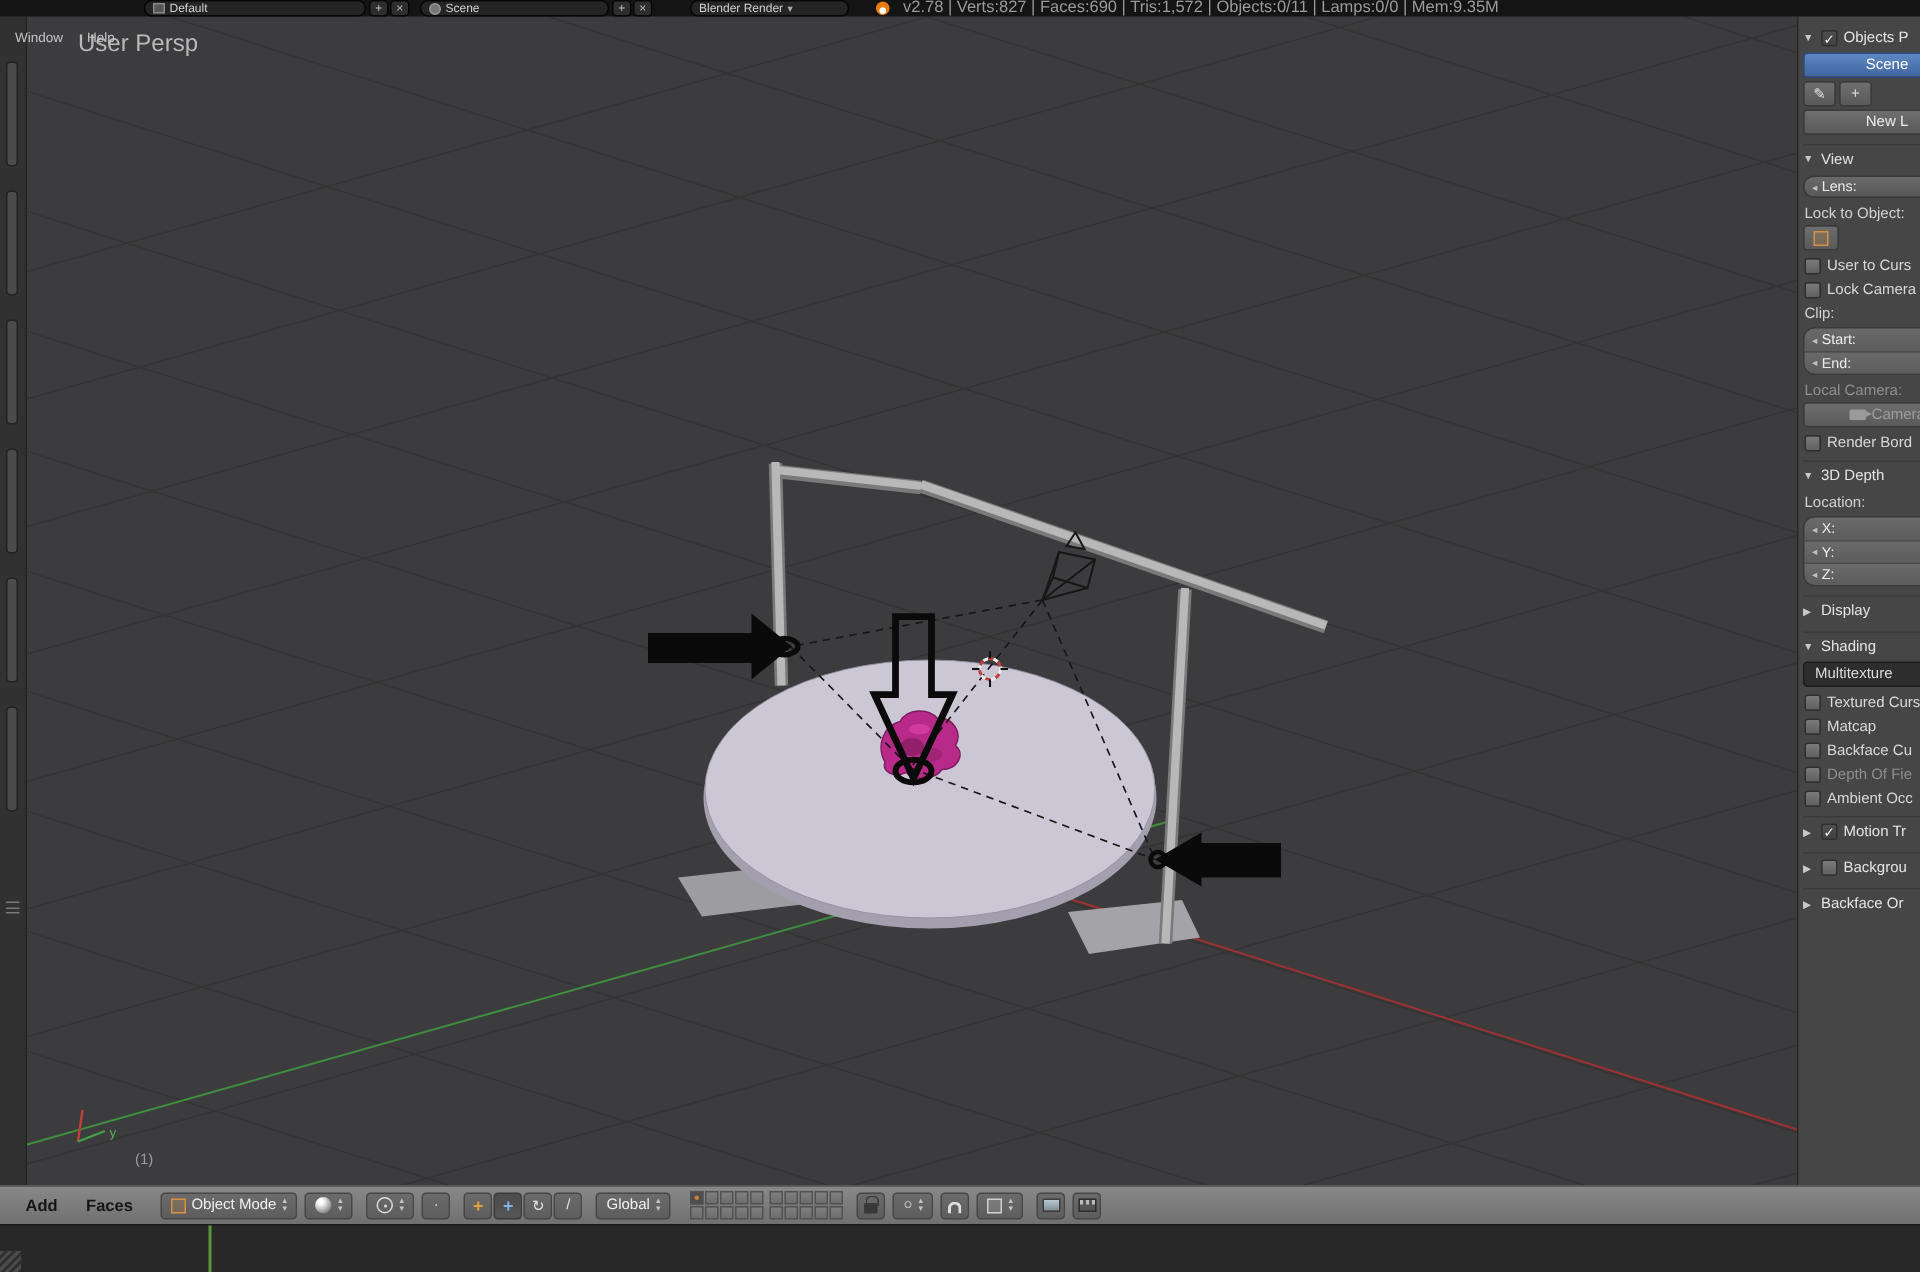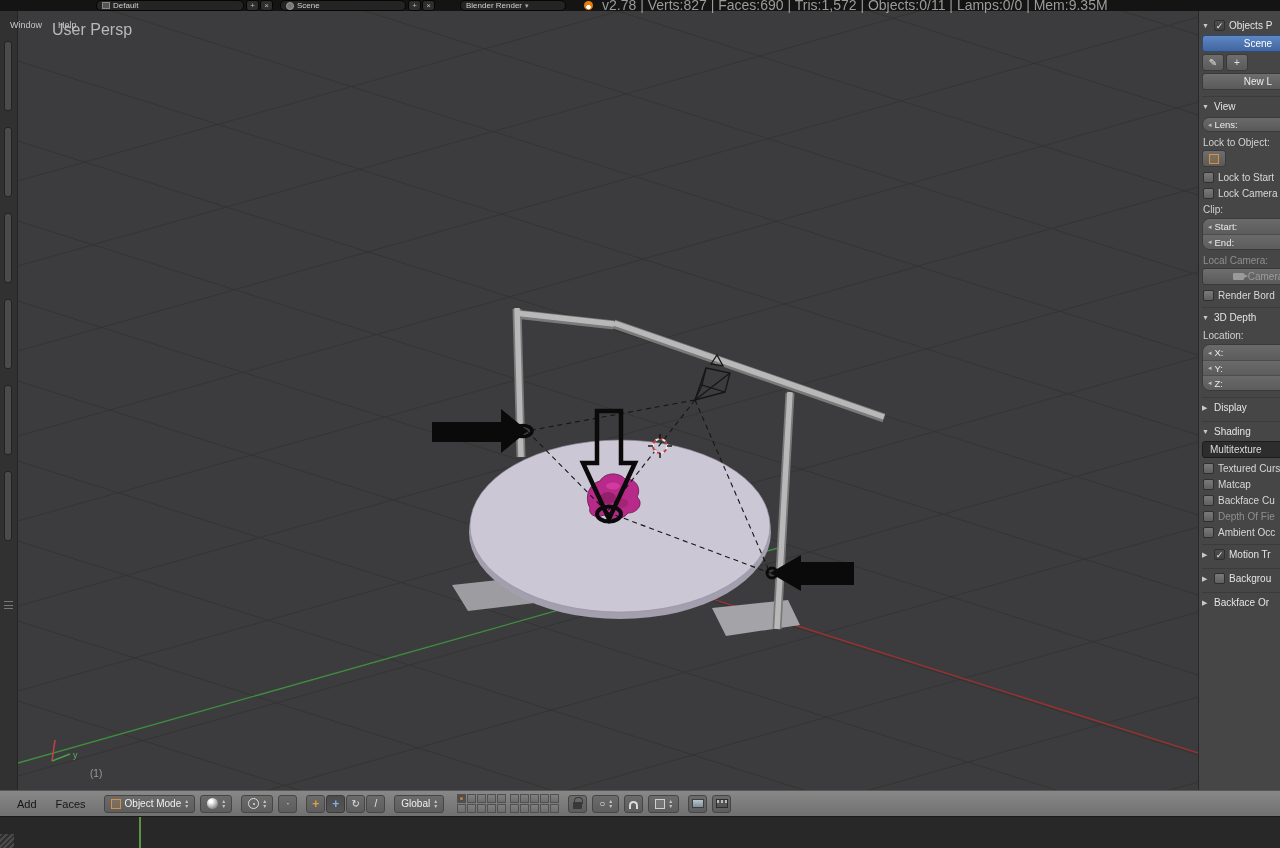--- a/index.html
+++ b/index.html
@@ -13,21 +13,21 @@
   .ib-menu { position:absolute; top:0; line-height:11px; font-size:9px; color:#c6c6c6; white-space:nowrap;margin-top:20px; }
   .pill { position:absolute; top:0; height:11px; background:#242424; border:1px solid #060606; border-radius:5px;
           display:flex; align-items:center; gap:3px; padding:0 5px; font-size:8px; color:#d0d0d0; white-space:nowrap; }
   .minibtn { position:absolute; top:0; width:13px; height:11px; background:#2e2e2e; border:1px solid #060606;
              border-radius:3px; font-size:8px; line-height:9px; text-align:center; color:#bbb; }
   .screen-ico { width:8px; height:7px; background:#555; border:1px solid #888; flex:none; }
   .scene-ico { width:8px; height:8px; border-radius:50%; background:#777; border:1px solid #999; flex:none; }
   .dd { font-size:7px; color:#aaa; }
   .blender-logo { position:absolute; top:1px; width:9px; height:9px; border-radius:50%;
                   background:radial-gradient(circle at 50% 68%, #ffffff 0 2px, #e87d0d 2.5px); }
-  .stats { position:absolute; top:0; line-height:11px; font-size:14px; color:#9b9b9b; white-space:nowrap; }
+  .stats { position:absolute; top:0; line-height:11px; font-size:11px; color:#9b9b9b; white-space:nowrap; }
 
   
   #left-strip { position:absolute; left:0; top:11px; width:18px; height:779px; background:#313131; border-right:1px solid #242424; }
   .strip-handle { position:absolute; left:4px; width:8px; height:70px; background:#4b4b4b; border:1px solid #222; border-radius:3px; }
   .strip-grip { position:absolute; left:4px; top:590px; width:9px; height:8px;
                 border-top:1px solid #777; border-bottom:1px solid #777; }
   .strip-grip::after { content:""; display:block; margin-top:3px; border-top:1px solid #777; }
 
   
   #viewport { position:absolute; left:18px; top:11px; width:1180px; height:779px; background:#3c3c3e; overflow:hidden; }
@@ -69,21 +69,21 @@
   .cube-ico { width:10px; height:10px; border:1.5px solid #d89040; background:rgba(216,144,64,.2); flex:none; }
   .cube-ico.gray { border-color:#cfcfcf; background:rgba(220,220,220,.15); }
   .cam-ico { position:relative; width:11px; height:7px; background:#9a9a9a; border-radius:1px; flex:none; }
   .cam-ico::after { content:""; position:absolute; right:-4px; top:1px; border-left:4px solid #9a9a9a;
                     border-top:2.5px solid transparent; border-bottom:2.5px solid transparent; }
 
   
   #toolbar { position:absolute; left:0; top:790px; width:1280px; height:26px; background:linear-gradient(#888888,#707070);
              border-top:1px solid #565656; display:flex; align-items:center; padding-left:10px; gap:5px;
              font-size:11px; color:#151515; }
-  .tmenu { padding:0 7px; white-space:nowrap; }
+  .tmenu { padding:0 7px; white-space:nowrap;font-weight:bold; }
   .hwidget { display:flex; align-items:center; gap:4px; height:18px; padding:0 6px; background:linear-gradient(#6b6b6b,#5d5d5d);
              border:1px solid #464646; border-radius:3px; color:#f0f0f0; font-size:10px; white-space:nowrap; }
   .updown { display:flex; flex-direction:column; justify-content:center; font-size:6px; color:#c3c3c3; }
   .updown i { font-style:normal; height:5px; line-height:5px; }
   .tbn { display:flex; align-items:center; justify-content:center; width:19px; height:18px;
          background:linear-gradient(#6b6b6b,#5d5d5d); border:1px solid #464646; border-radius:3px; }
   .tbn.pressed { background:linear-gradient(#4c4c4c,#555555); border-color:#3a3a3a; }
   .manips { display:flex; gap:1px; margin-left:4px; }
   .g-or { color:#e0a23c; font-weight:bold; font-size:12px; }
   .g-bl { color:#7fb2e5; font-weight:bold; font-size:12px; }
@@ -291,21 +291,21 @@
       <span>Lens:</span>
     </div>
     <div class="lbl">Lock to Object:</div>
     <div class="minirow">
       <div class="mini objbtn">
           <span class="cube-ico"></span>
         </div>
     </div>
     <div class="crow">
       <span class="chk"></span>
-      <span>Lock to Start</span>
+      <span>User to Curs</span>
     </div>
     <div class="crow">
       <span class="chk"></span>
       <span>Lock Camera</span>
     </div>
     <div class="lbl">Clip:</div>
     <div class="stack">
       <div class="frow">
         <span class="na">◂</span>
         <span>Start:</span>

